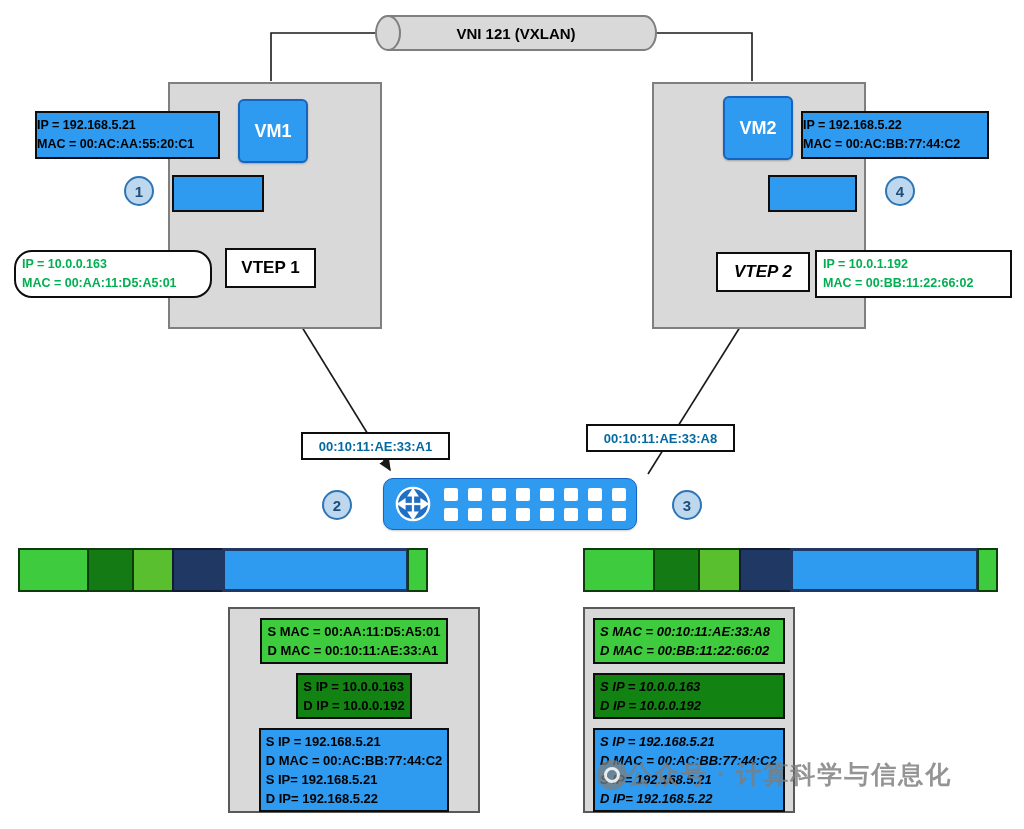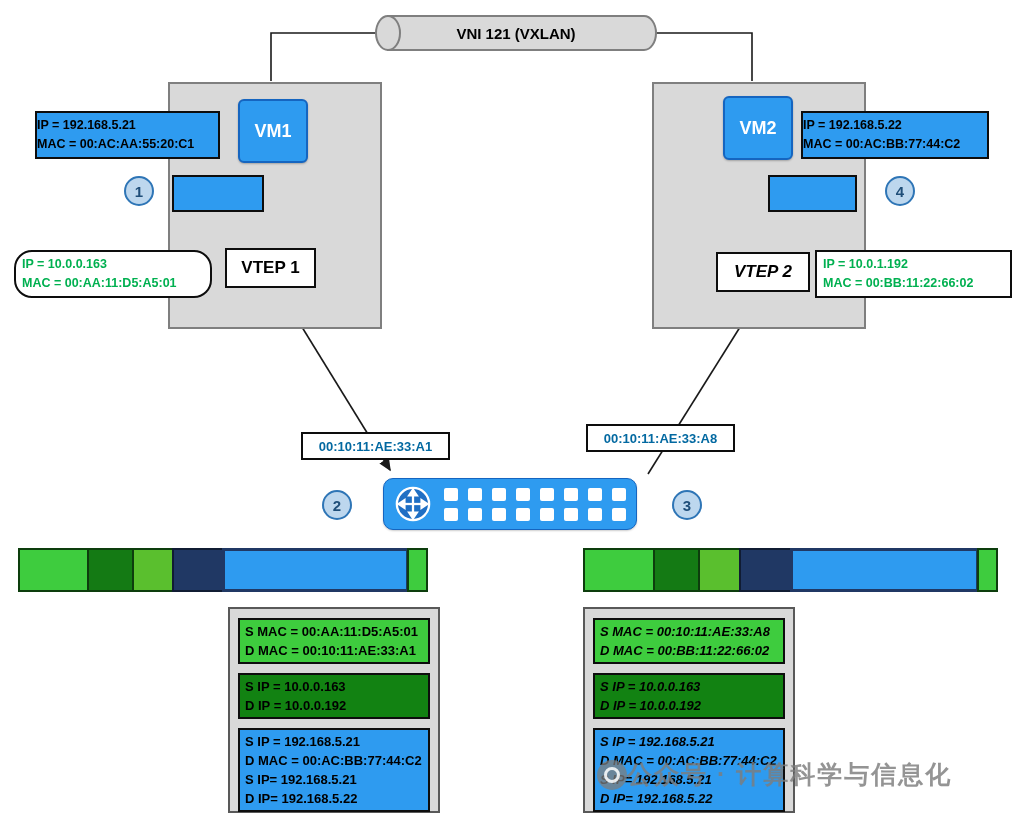--- a/index.html
+++ b/index.html
@@ -213,21 +213,21 @@
   </div>
   <div class="abs pktbar" style="left:583px; top:548px; width:425px;">
     <div class="seg seg-g" style="width:17%;"></div>
     <div class="seg seg-dg" style="width:11%;"></div>
     <div class="seg seg-mg" style="width:10%;"></div>
     <div class="seg seg-n" style="width:12.5%;"></div>
     <div class="seg seg-b" style="width:44.5%;"></div>
     <div class="seg seg-g" style="width:5%;"></div>
   </div>
 
-  <div class="abs detail-box" style="left:228px; top:607px; width:212px; height:206px;">
+  <div class="abs detail-box" style="left:228px; top:607px; width:252px; height:206px;align-items:center;">
     <div class="pkt pkt-green">
       <div>S MAC = 00:AA:11:D5:A5:01</div>
       <div>D MAC = 00:10:11:AE:33:A1</div>
     </div>
     <div class="pkt pkt-dgreen">
       <div>S IP = 10.0.0.163</div>
       <div>D IP = 10.0.0.192</div>
     </div>
     <div class="pkt pkt-blue">
       <div>S IP = 192.168.5.21</div>

